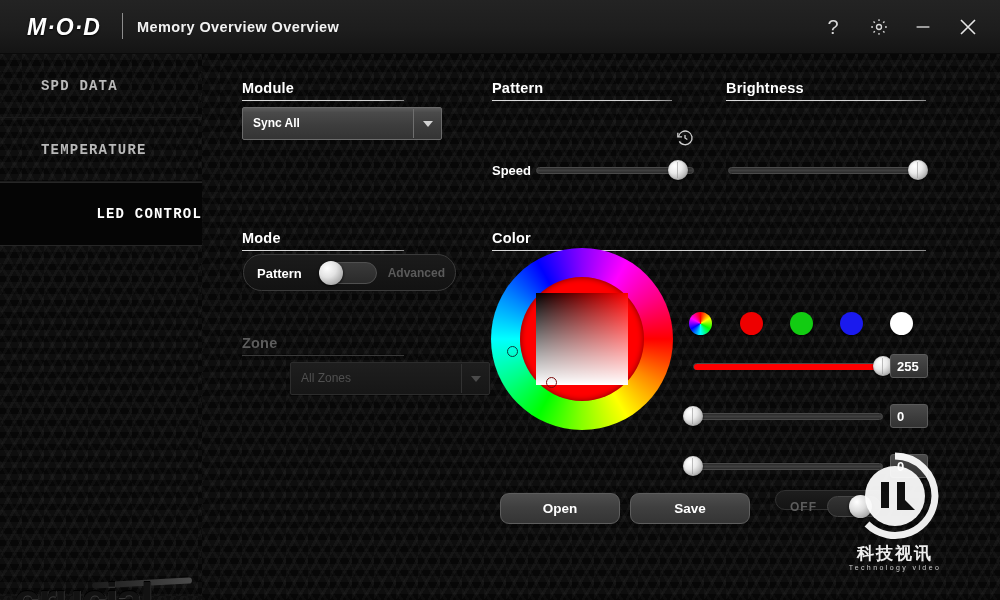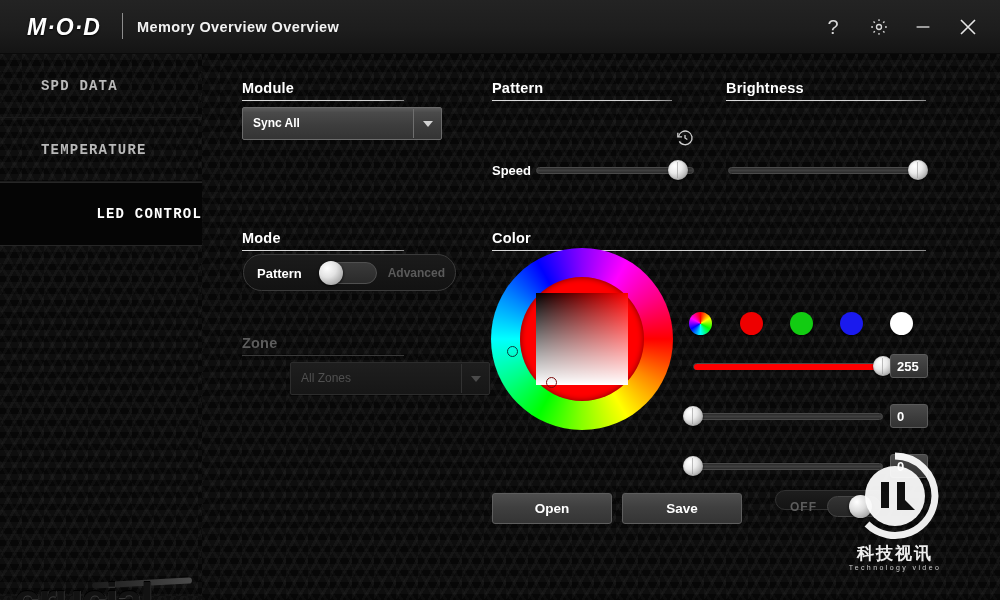--- a/index.html
+++ b/index.html
@@ -247,24 +247,25 @@
     border: 1px solid #5a5a5a; border-radius: 3px;
     color: #ffffff; font-size: 13px; font-weight: bold;
     display: flex; align-items: center; padding-left: 6px;
     cursor: text;
   }
 
   
   .btn {
     position: absolute; height: 31px; width: 120px;
     background: linear-gradient(#4e4e4e 0%, #3f3f3f 45%, #343434 100%);
-    border: 1px solid #5d5d5d; border-radius: 3px;
+    border: 1px solid #5d5d5d; border-radius: 9px;
     color: #ffffff; font-size: 13.5px; font-weight: bold;
     display: flex; align-items: center; justify-content: center;
     cursor: pointer;
+    margin-left: 8px;
   }
 
   
   #onoff {
     position: absolute; left: 573px; top: 454px; width: 113px; height: 20px;
     border: 1px solid #313131; border-radius: 16px;
     background: linear-gradient(#1d1d1d,#131313);
     cursor: pointer;
   }
   #onoff .lbl {

